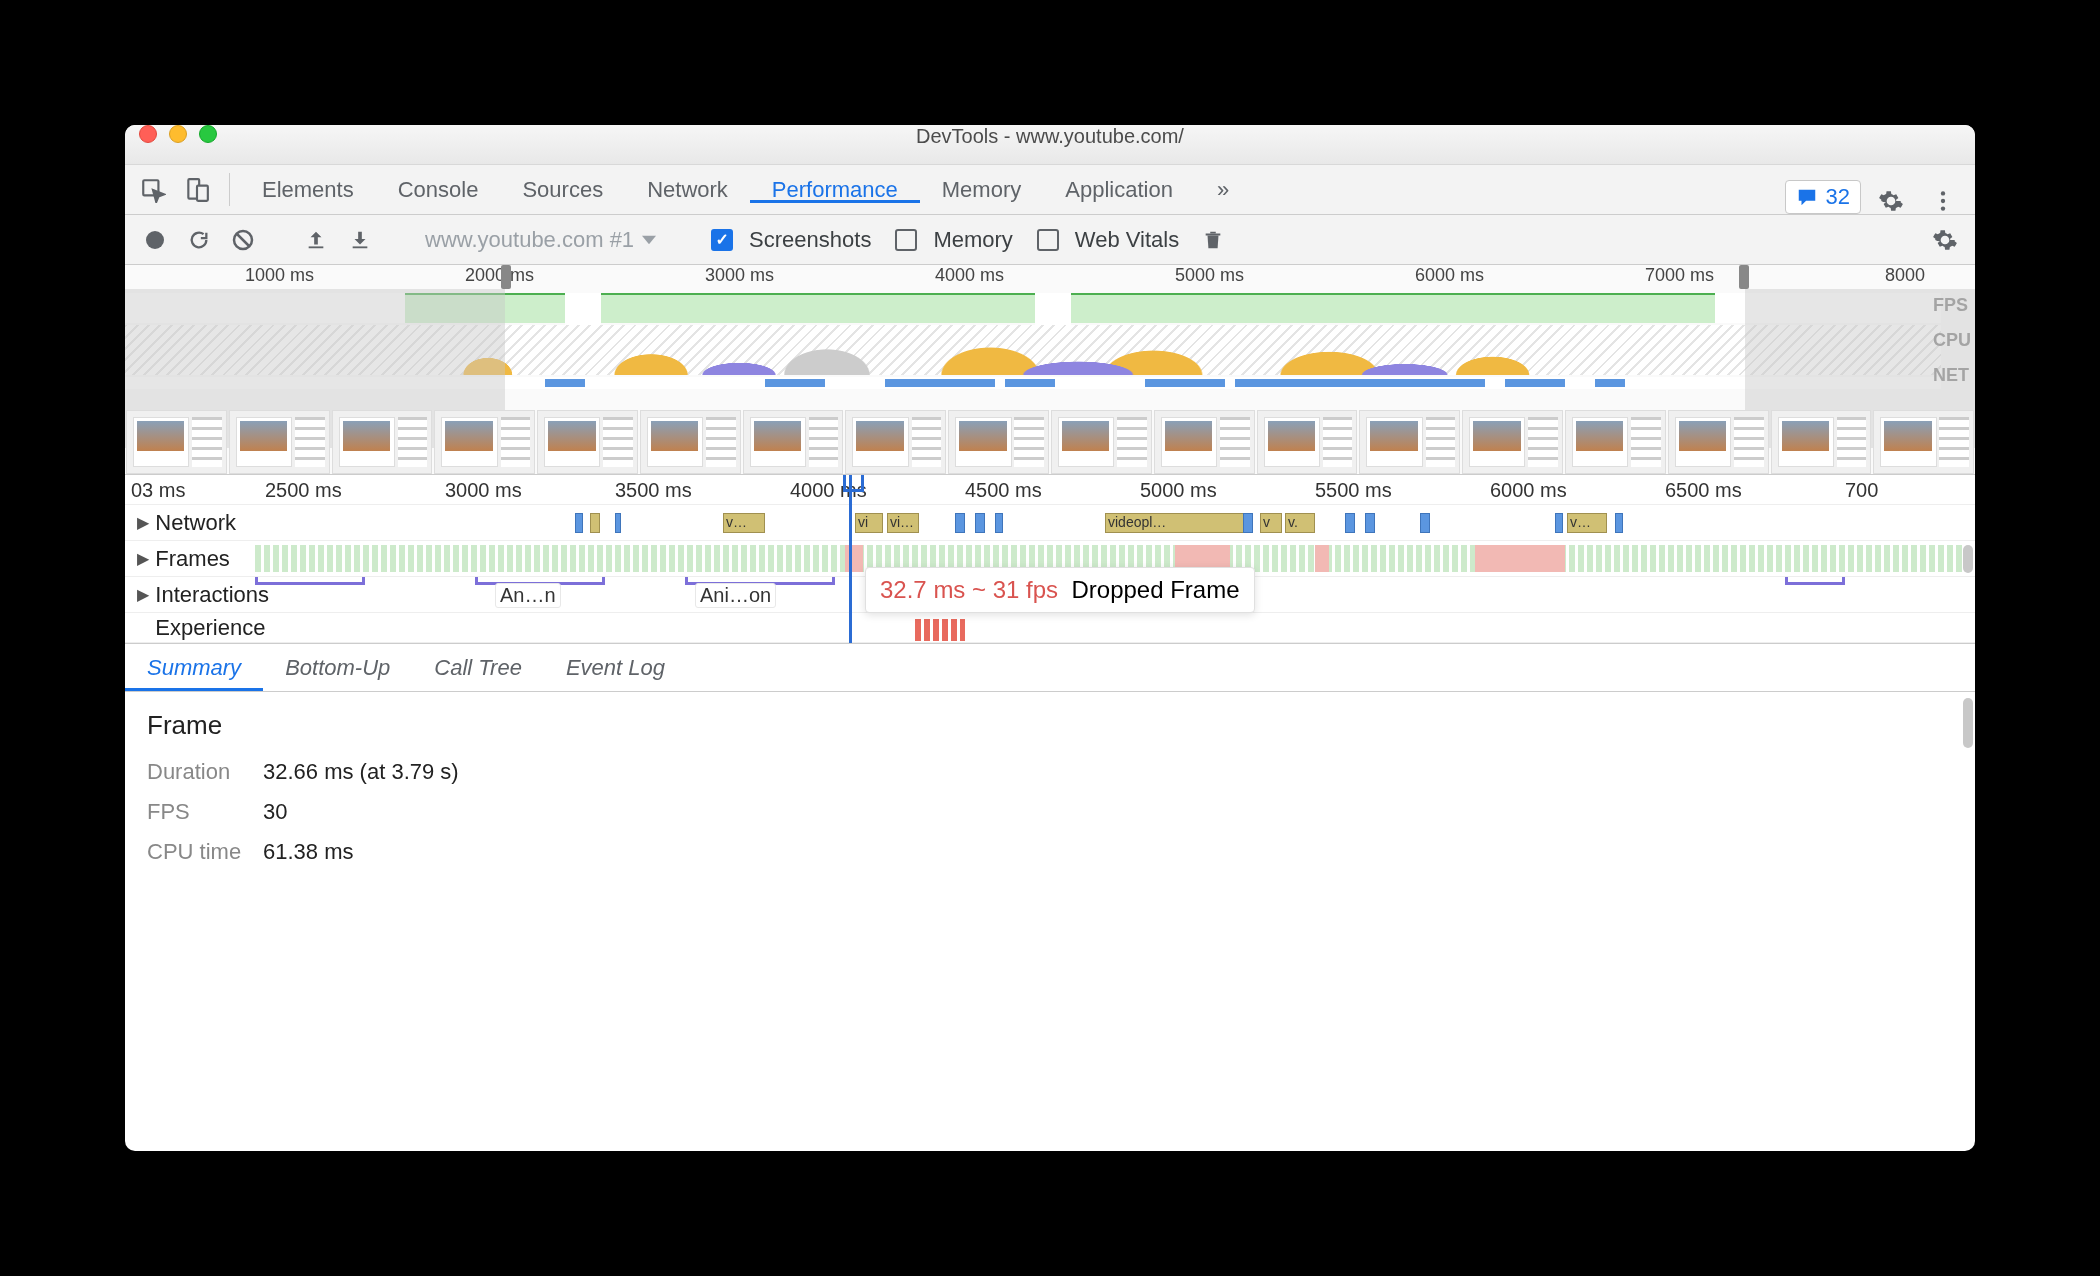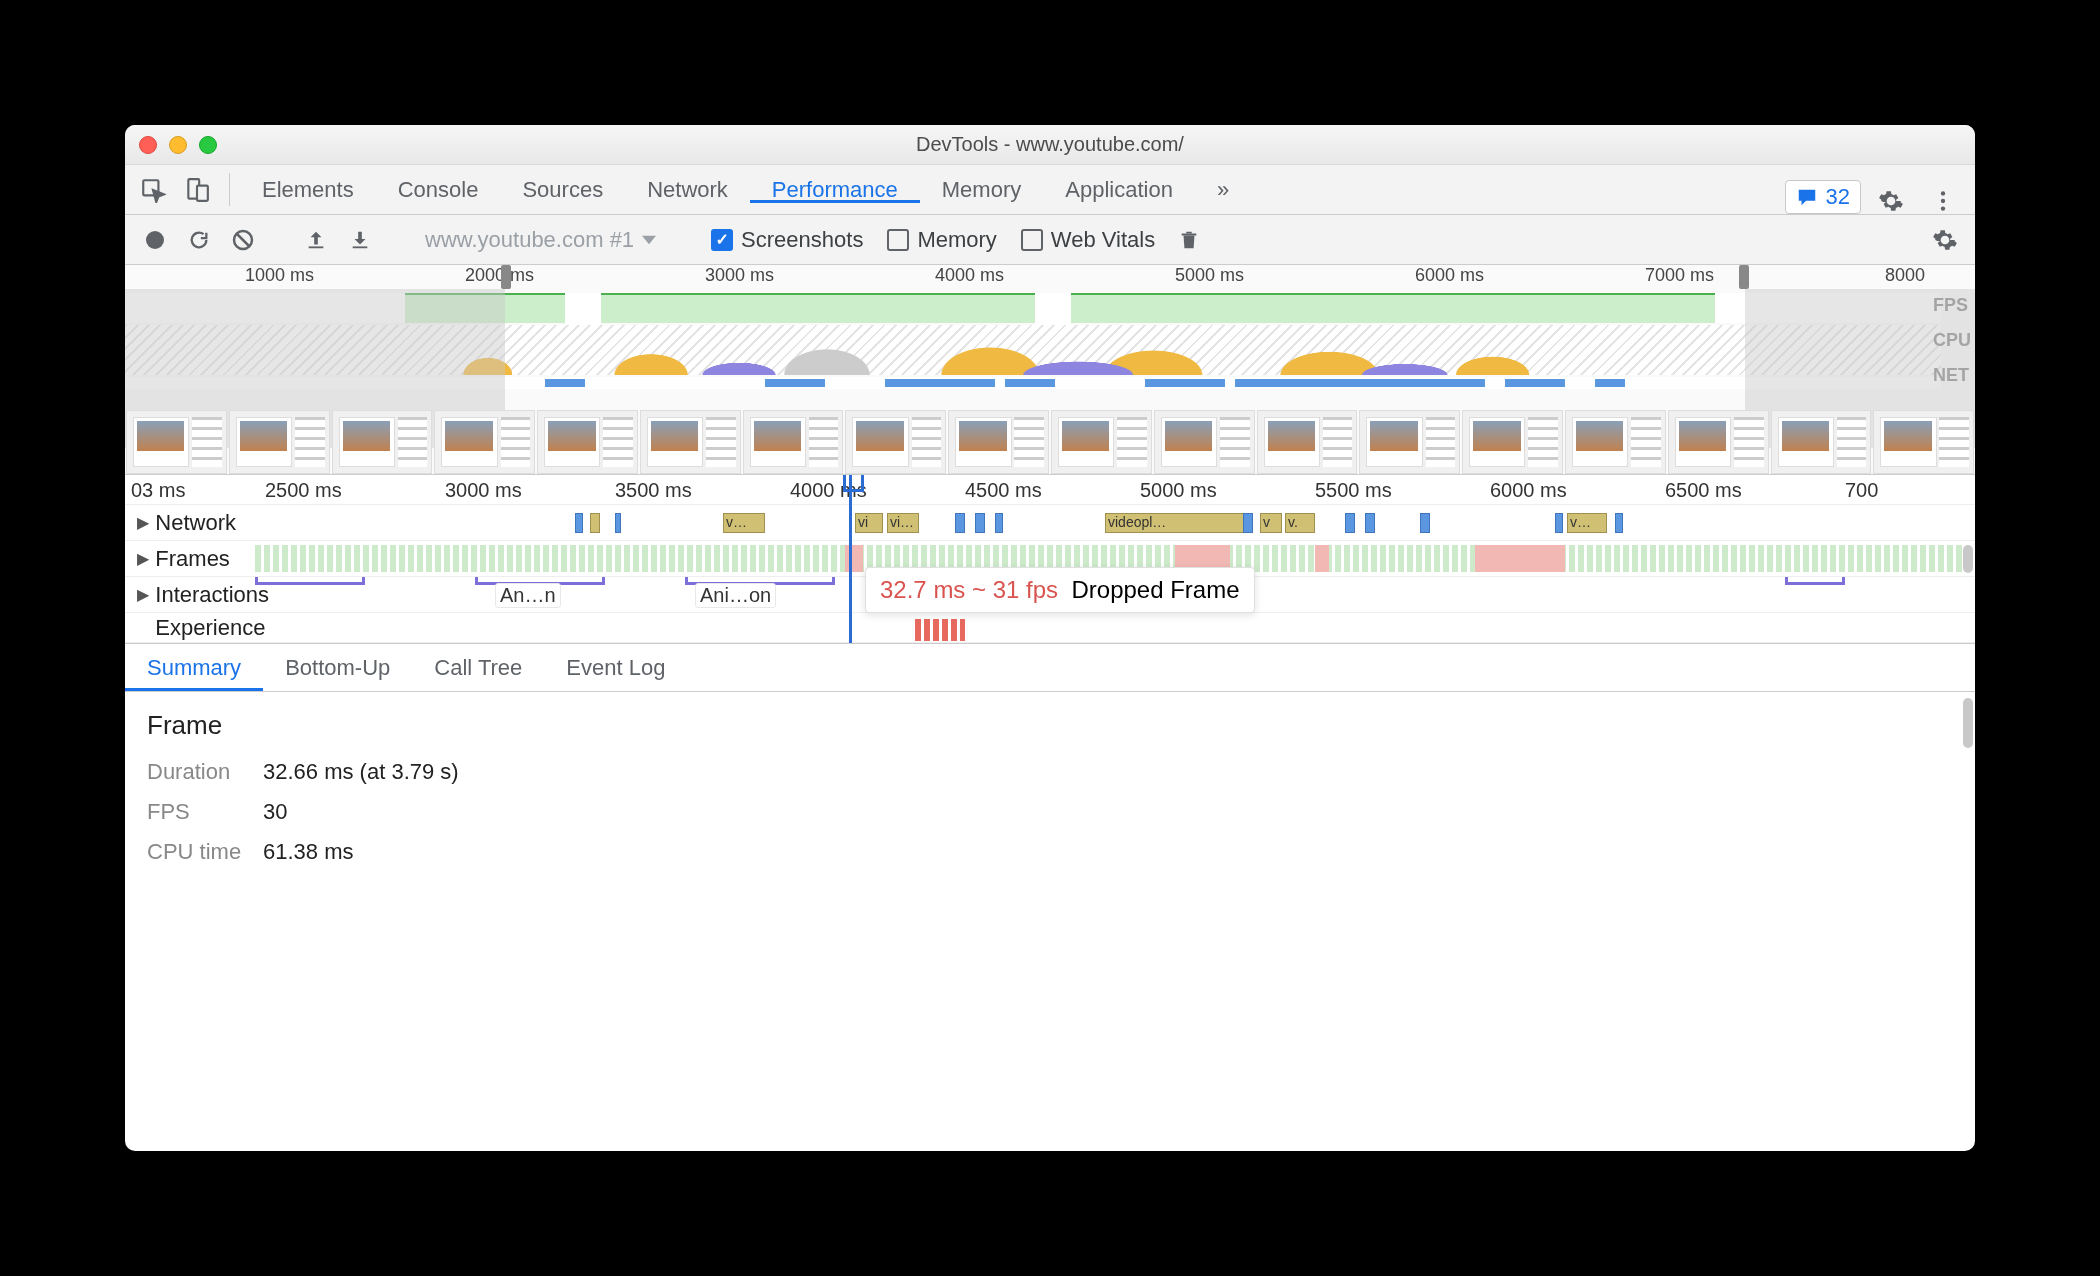--- a/index.html
+++ b/index.html
@@ -21,21 +21,21 @@
     overflow: hidden;
     display: flex;
     flex-direction: column;
     position: relative;
   }
   .titlebar {
     height: 40px;
     background: linear-gradient(#f6f6f6,#e8e8e8);
     border-bottom: 1px solid #d8d8d8;
     display: flex;
-    align-items: center;
+    align-items: flex-start;
     padding: 0 14px;
     position: relative;
   }
   .traffic { display:flex; gap:12px; }
   .traffic span { width:18px; height:18px; border-radius:50%; }
   .t-close { background:#ff5f57; border:1px solid #e1483d; }
   .t-min   { background:#febc2e; border:1px solid #d99e22; }
   .t-max   { background:#28c840; border:1px solid #14a82a; }
   .title { position:absolute; left:0; right:0; text-align:center; font-size:20px; color:#4c4c4c; }
 
@@ -60,21 +60,21 @@
     height:50px;
     background:#f3f3f3;
     border-bottom:1px solid #ccc;
     display:flex;
     align-items:center;
     padding:0 12px;
     gap:8px;
   }
   .tbtn { width:36px; height:36px; display:flex; align-items:center; justify-content:center; color:#5f6368; cursor:pointer; border-radius:4px; }
   .dropdown { display:flex; align-items:center; gap:8px; color:#9aa0a6; font-size:22px; padding:0 10px; cursor:pointer; }
-  .check { display:flex; align-items:center; gap:8px; font-size:22px; color:#3c4043; cursor:pointer; padding:0 8px; }
+  .check { display:flex; align-items:center; gap:16px; font-size:22px; color:#3c4043; cursor:pointer; padding:0 8px; }
   .checkbox { width:22px; height:22px; border:2px solid #5f6368; border-radius:3px; display:flex; align-items:center; justify-content:center; }
   .checkbox.checked { background:#1a73e8; border-color:#1a73e8; }
   .checkbox.checked::after { content:"✓"; color:#fff; font-weight:bold; font-size:16px; }
 
   .overview {
     height: 150px;
     position:relative;
     border-bottom:1px solid #ccc;
     background:#fafafa;
   }
@@ -133,21 +133,21 @@
     background:repeating-linear-gradient(90deg,#cdeacb 0 6px,#fff 6px 9px); }
   .dropped { position:absolute; top:0; bottom:0; background:#f2b9b4; }
   .bracket { position:absolute; top:0; height:8px; border:3px solid #7c6fd9; border-top:none; }
   .intlabel { position:absolute; top:6px; font-size:20px; color:#333; background:#fff; border:1px solid #e8e8e8; border-radius:3px; padding:0 4px; }
   .playhead { position:absolute; top:0; bottom:0; width:3px; background:#2b6cd4; z-index:5; }
   .playhead::before{ content:""; position:absolute; top:0; left:-6px; width:15px; height:14px; border:3px solid #2b6cd4; border-top:none; }
   .tooltip { position:absolute; z-index:9; background:#fff; border:1px solid #e0e0e0; border-radius:4px; padding:8px 14px; font-size:24px; box-shadow:0 2px 8px rgba(0,0,0,.12); white-space:nowrap; }
   .tooltip .v { color:#d9534f; }
   .expbars { position:absolute; top:6px; height:22px; background:repeating-linear-gradient(90deg,#e86a5e 0 6px,#fff 6px 9px); }
 
-  .detail-tabs { height:48px; display:flex; align-items:stretch; border-bottom:1px solid #ccc; }
+  .detail-tabs { height:48px; display:flex; align-items:stretch; border-bottom:1px solid #ccc;font-style:italic; }
   .dtab { padding:0 22px; display:flex; align-items:center; font-size:22px; color:#5f6368; cursor:pointer; }
   .dtab.active { color:#1a73e8; box-shadow: inset 0 -3px 0 #1a73e8; }
 
   .detail-body { flex:1; padding:18px 22px; font-size:24px; color:#222; position:relative; }
   .detail-body h3 { font-size:26px; font-weight:500; margin-bottom:18px; }
   .kv { display:flex; gap:16px; margin-bottom:14px; font-size:22px; }
   .kv .k { color:#888; min-width:100px; }
   .statusbar {
     height:50px; border-top:1px solid #ccc; background:#f3f3f3;
     display:flex; align-items:center; padding:0 20px; font-size:22px; color:#444;

